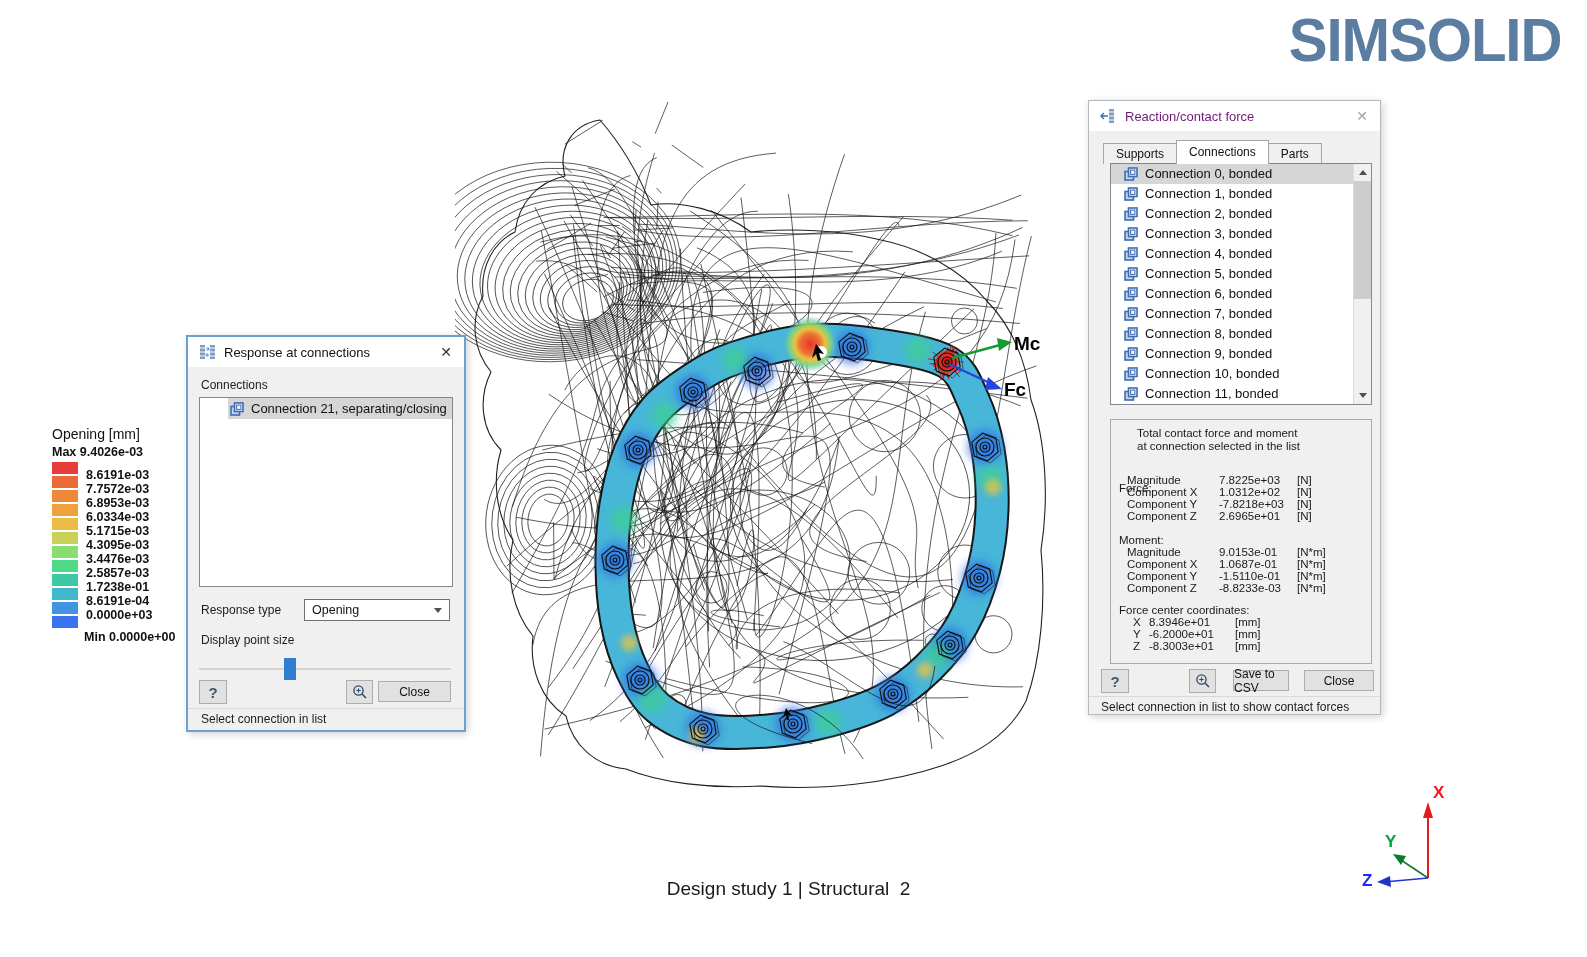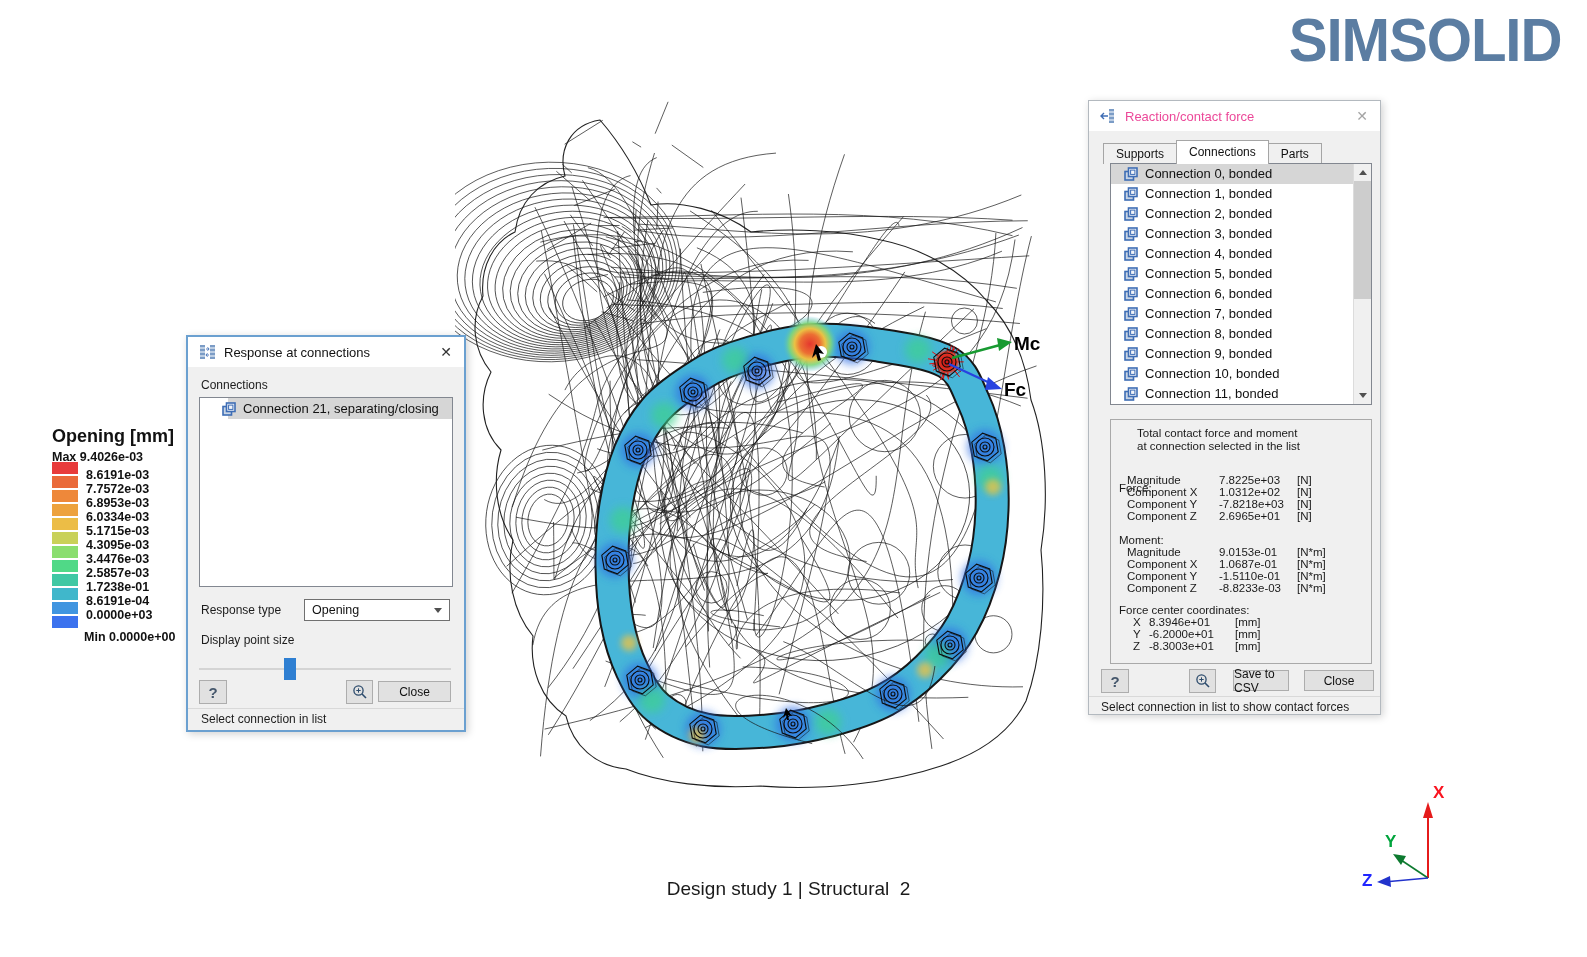--- a/index.html
+++ b/index.html
@@ -10,21 +10,21 @@
   .logo{position:absolute;top:4px;right:26px;font-size:52px;font-weight:800;
         color:#5b7da2;letter-spacing:-1px;transform:scaleX(1.12) scaleY(1.18);
         transform-origin:right top;z-index:3;}
 
   
   .caption{position:absolute;top:878px;left:50%;transform:translateX(-52%);
            font-size:19px;color:#1a1a1a;z-index:2;white-space:pre;}
 
   
   .legend{position:absolute;left:52px;top:426px;width:150px;z-index:4;}
-  .legend-title{font-size:18px;font-weight:bold;}
+  .legend-title{font-size:14px;font-weight:normal;}
   .legend-max{font-size:12.5px;font-weight:bold;margin-top:3px;}
   .legend-swatches{position:absolute;left:0;top:36px;}
   .sw{width:26px;height:12px;margin-bottom:2px;}
   .tick{position:absolute;left:34px;font-size:12.5px;font-weight:bold;height:13px;line-height:13px;white-space:nowrap;}
   .legend-min{position:absolute;left:0;top:204px;font-size:12.5px;font-weight:bold;white-space:nowrap;padding-left:32px;}
 
   
   #model{position:absolute;left:455px;top:85px;width:630px;height:715px;z-index:1;}
   .wl{fill:none;stroke:#151515;stroke-width:.75;opacity:.92;}
   .wl2{fill:none;stroke:#151515;stroke-width:1.1;opacity:.95;}
@@ -38,32 +38,32 @@
   #triad{position:absolute;left:1340px;top:772px;width:130px;height:120px;z-index:1;}
   .axlbl{font-family:"Liberation Sans",sans-serif;font-size:17px;font-weight:bold;}
 
   
   .dlg{position:absolute;background:#f0f0f0;z-index:5;box-shadow:2px 2px 8px rgba(0,0,0,.18);}
   .dlg.resp{left:186px;top:335px;width:276px;height:393px;border:2px solid #6ba0d0;}
   .dlg.reac{left:1088px;top:100px;width:291px;height:613px;border:1px solid #b3b9bf;}
   .titlebar{position:absolute;left:0;right:0;top:0;height:30px;background:#fff;}
   .titlebar .ticon{position:absolute;left:11px;top:7px;}
   .titlebar .ttext{position:absolute;left:36px;top:8px;font-size:13px;}
-  .reac .titlebar .ttext{color:#ec4899;}
+  .reac .titlebar .ttext{color:#701a75;}
   .closex{position:absolute;right:12px;top:7px;font-size:14px;color:#333;cursor:default;}
   .reac .closex{color:#a4a4a4;}
 
   .flabel{position:absolute;font-size:12px;color:#1c1c1c;white-space:nowrap;}
 
   .listbox{position:absolute;background:#fff;border:1px solid #828790;overflow:hidden;}
   .resp .listbox{left:11px;top:60px;width:252px;height:188px;}
   .reac .listbox{left:21px;top:62px;width:260px;height:240px;}
   .lrow{height:21px;line-height:21px;font-size:13px;white-space:nowrap;display:flex;align-items:center;}
   .reac .lrow{height:20px;line-height:20px;padding-left:13px;}
-  .resp .lrow{padding-left:22px;}
+  .resp .lrow{padding-left:30px;}
   .resp .lrow.sel{background:linear-gradient(90deg,#fff 28px,#d6d6d6 28px);}
   .reac .lrow.sel{background:#d6d6d6;}
   .cicon{margin-right:7px;flex:0 0 auto;}
 
   
   .tabs{position:absolute;left:14px;top:39px;height:24px;display:flex;align-items:flex-end;}
   .tab{height:20px;line-height:20px;padding:0 12px;font-size:12px;background:#f0f0f0;
        border:1px solid #a5a5a5;border-bottom:none;margin-right:-1px;}
   .tab.active{height:23px;line-height:23px;background:#fff;position:relative;z-index:2;}
 

